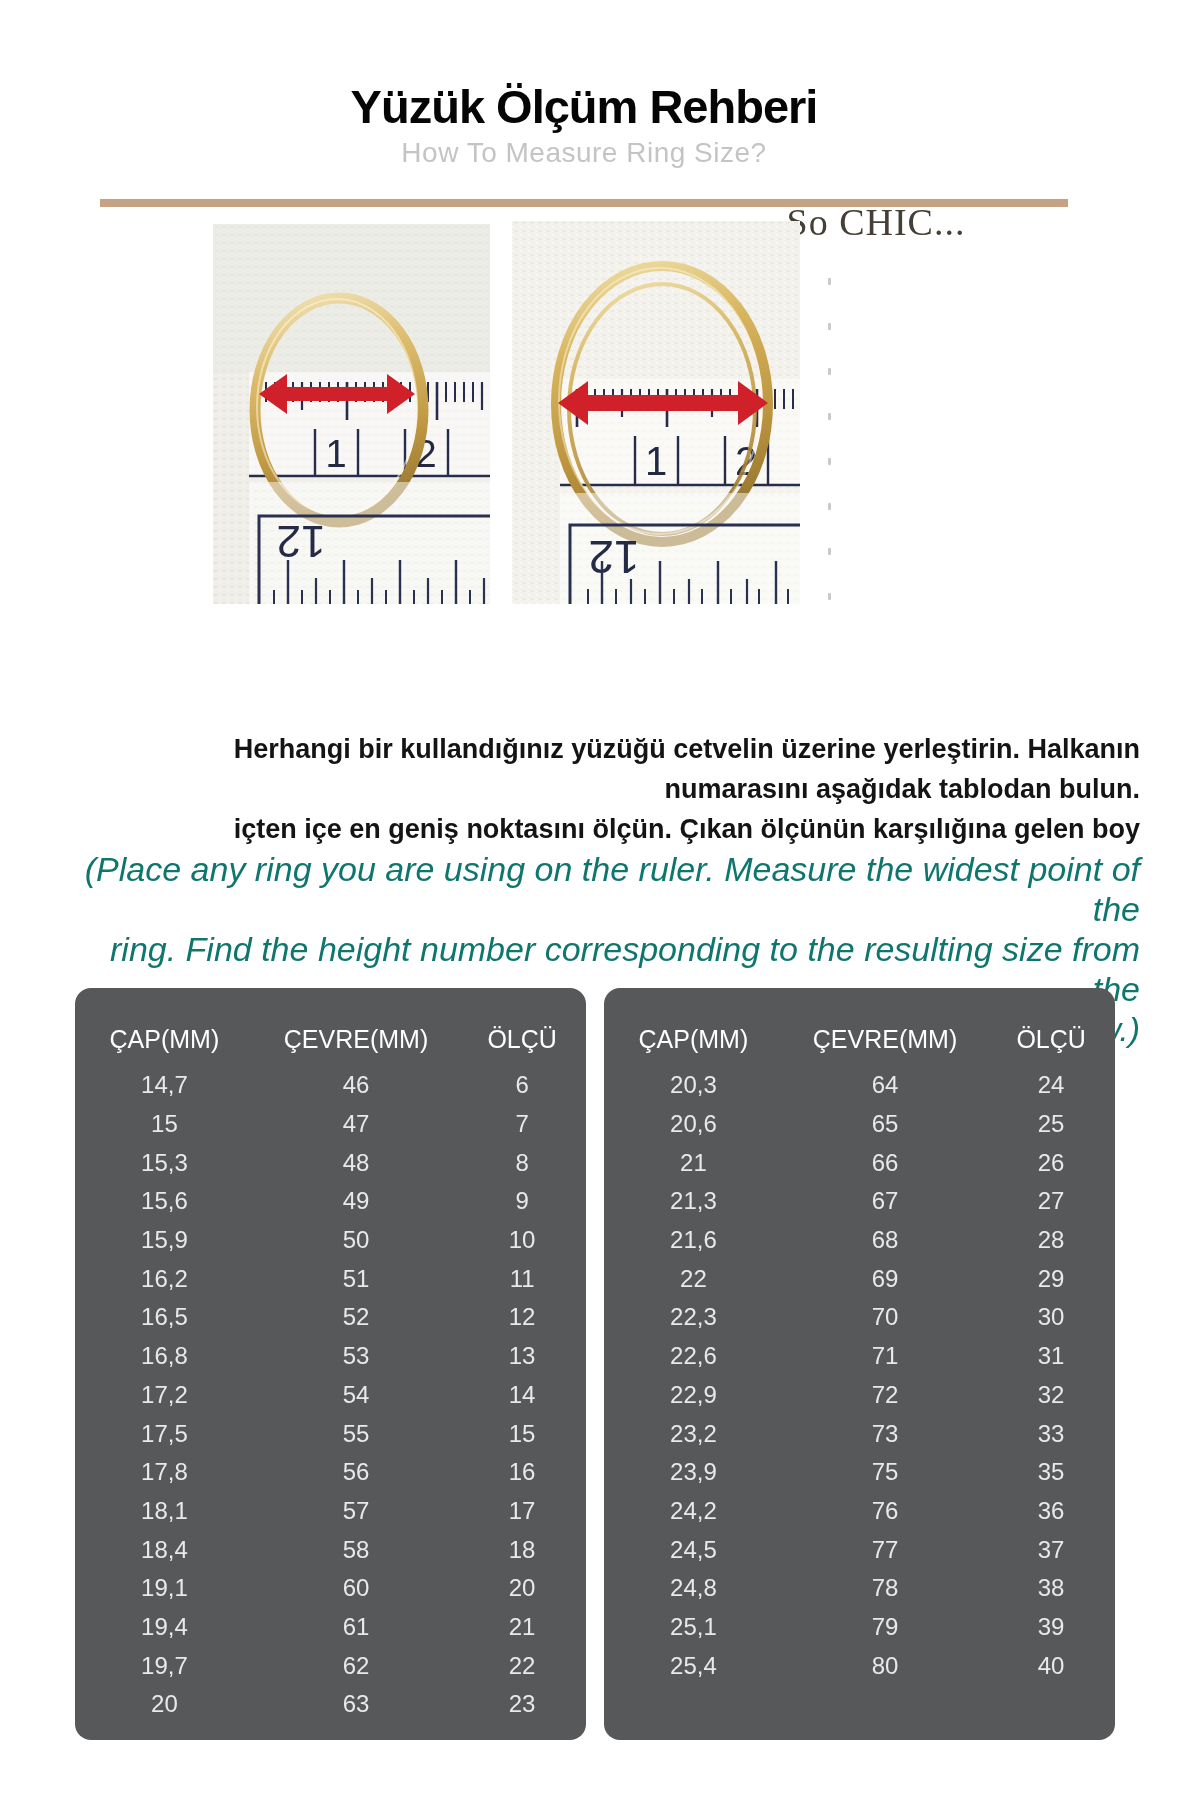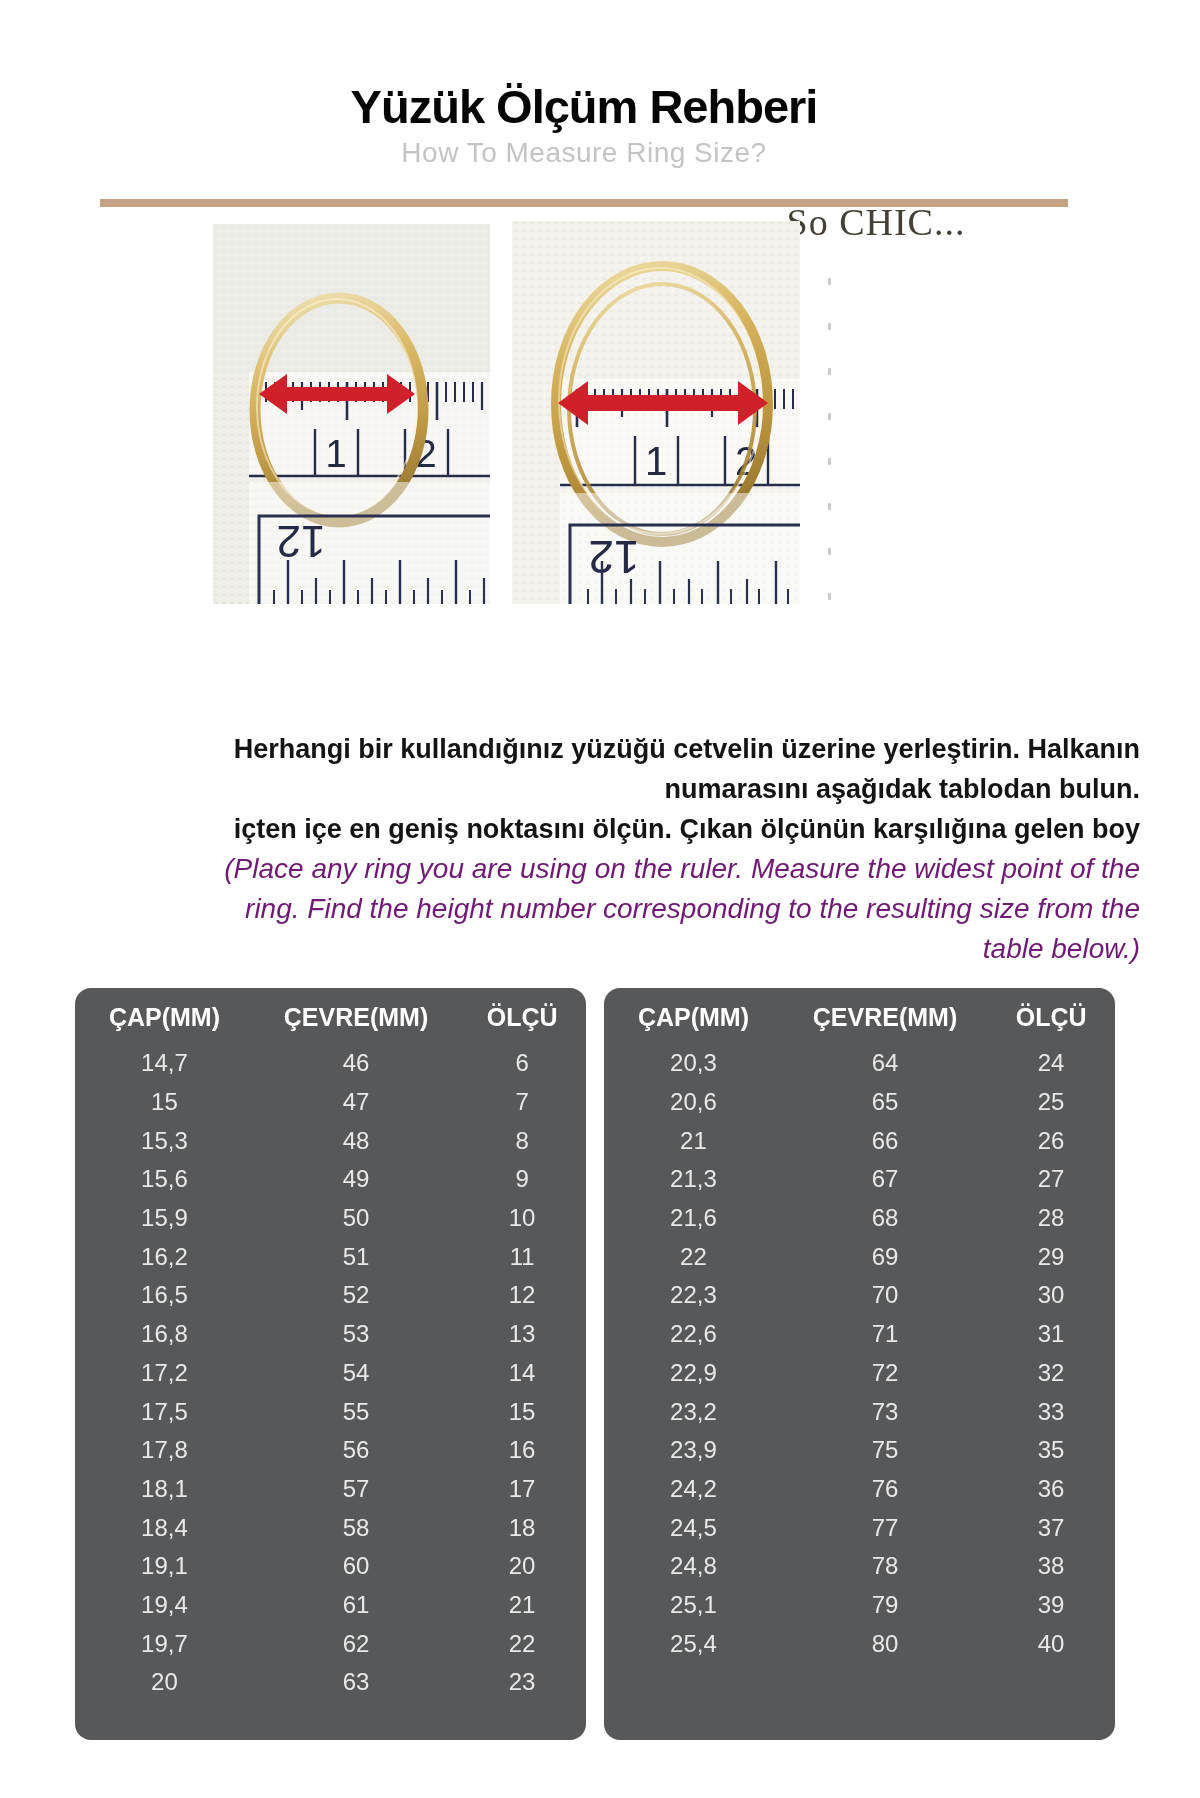--- a/index.html
+++ b/index.html
@@ -24,29 +24,29 @@
   }
   .photo{position:absolute;display:block;}
   .photo-left{top:224px;left:213px;width:277px;height:380px;}
   .photo-right{top:221px;left:512px;width:288px;height:383px;}
   .cut-marks{
     position:absolute;left:828px;top:278px;display:flex;flex-direction:column;gap:38px;
   }
   .cut-marks span{width:3px;height:7px;background:#c9c9c9;border-radius:1px;}
   .instr{position:absolute;left:60px;width:1080px;text-align:right;color:#141414;}
   .instr-tr{top:729px;font-size:27px;font-weight:bold;line-height:40px;}
-  .instr-en{top:849px;font-size:28px;font-style:italic;font-weight:normal;line-height:40px;color:#701a75;}
+  .instr-en{top:849px;font-size:34px;font-style:italic;font-weight:normal;line-height:40px;color:#0f766e;}
   .size-table{
     position:absolute;top:988px;width:511px;height:752px;background:#57585a;
     border-radius:16px;color:#ededed;overflow:hidden;
   }
   .size-table.left{left:75px;}
   .size-table.right{left:604px;}
   .t-row{display:flex;height:38.7px;align-items:center;font-size:24px;color:#e9e9e9;}
-  .t-head{height:54px;padding-top:2px;font-weight:bold;color:#ffffff;font-size:25px;}
+  .t-head{height:54px;padding-top:24px;font-weight:normal;color:#ffffff;font-size:25px;}
   .t-cell{text-align:center;}
   .t-cell:nth-child(1){width:35%;}
   .t-cell:nth-child(2){width:40%;}
   .t-cell:nth-child(3){width:25%;}
   svg text{font-family:"Liberation Sans",sans-serif;}
 </style>
 </head>
 <body>
 
 <div class="page">

